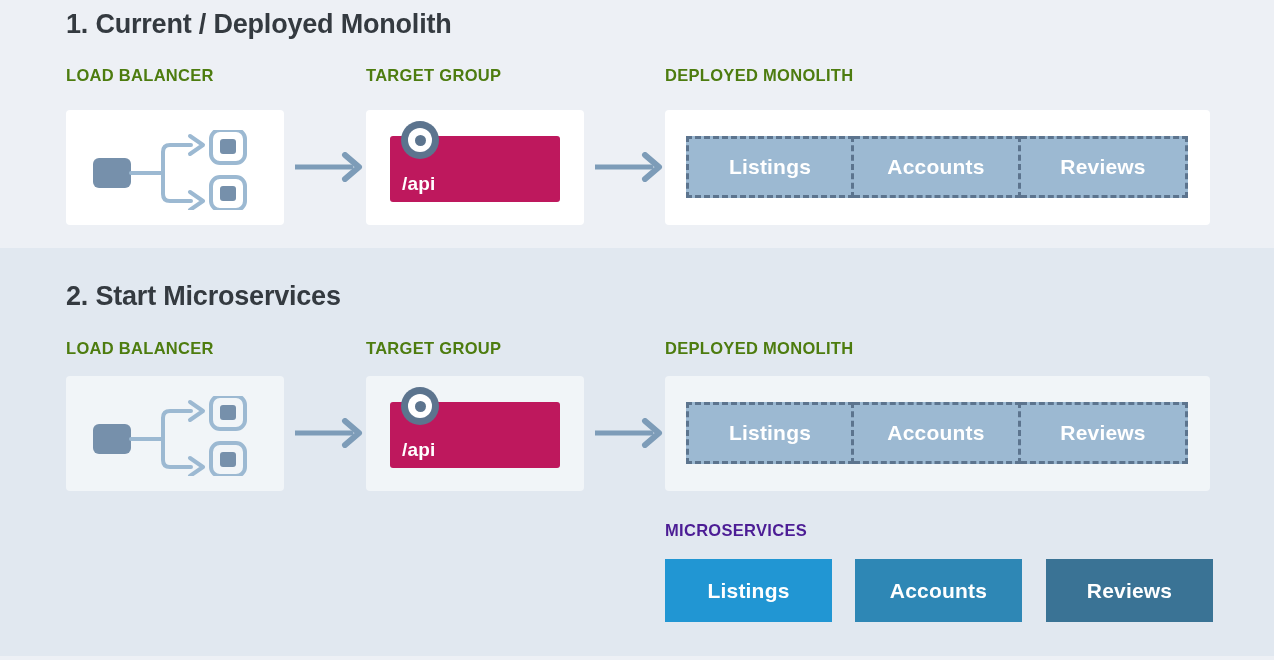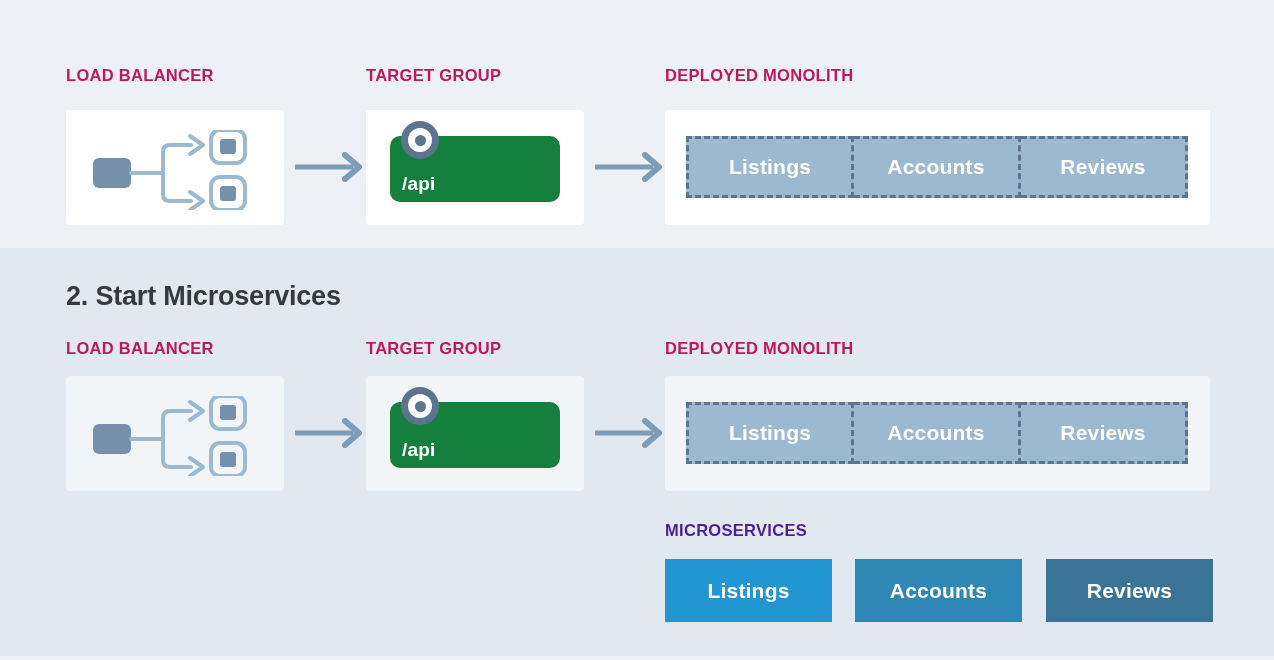--- a/index.html
+++ b/index.html
@@ -38,41 +38,41 @@
   }
   .section-1 .section-title { top: 9px; }
   .section-2 .section-title { top: 33px; }
 
   
   .col-label {
     position: absolute;
     font-size: 16.5px;
     font-weight: bold;
     letter-spacing: 0.3px;
-    color: #be185d;
+    color: #4d7c0f;
     white-space: nowrap;
   }
   .col-label.accent { color: #4c1d95; }
 
   
   .card {
     position: absolute;
     background: #ffffff;
     border-radius: 4px;
   }
   .card.translucent { background: rgba(255,255,255,0.55); }
 
   
   .lb-icon { position: absolute; }
 
   
   .tg-box {
     position: absolute;
-    background: #15803d;
-    border-radius: 10px;
+    background: #be185d;
+    border-radius: 3px;
   }
   .tg-label {
     position: absolute;
     left: 12px;
     bottom: 7px;
     font-size: 19px;
     font-weight: bold;
     color: #ffffff;
     letter-spacing: 0.2px;
   }
@@ -135,20 +135,21 @@
   
   .arrow { position: absolute; }
 </style>
 </head>
 <body>
 
 <div class="stage">
 
   <div class="section section-1">
 
+    <div class="section-title">1. Current / Deployed Monolith</div>
 
     <div class="col-label" style="left:66px; top:66px;">LOAD BALANCER</div>
     <div class="col-label" style="left:366px; top:66px;">TARGET GROUP</div>
     <div class="col-label" style="left:665px; top:66px;">DEPLOYED MONOLITH</div>
 
     <div class="card" style="left:66px; top:110px; width:218px; height:115px;">
       <svg class="lb-icon" style="left:25px; top:20px;" width="170" height="80" viewBox="0 0 170 80">
         <rect x="2" y="28" width="38" height="30" rx="6" fill="#7690ab"></rect>
         <path d="M40 43 H72 M72 43 V22 Q72 15 79 15 H100" stroke="#9cb9d2" stroke-width="4" fill="none" stroke-linecap="round" stroke-linejoin="round"></path>
         <path d="M72 43 V64 Q72 71 79 71 H100" stroke="#9cb9d2" stroke-width="4" fill="none" stroke-linecap="round" stroke-linejoin="round"></path>

